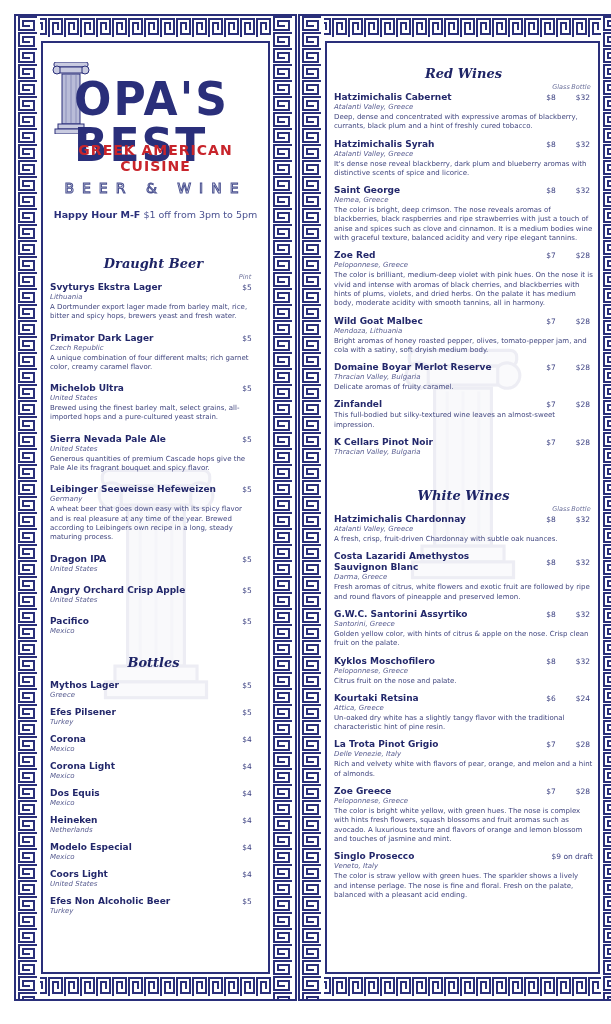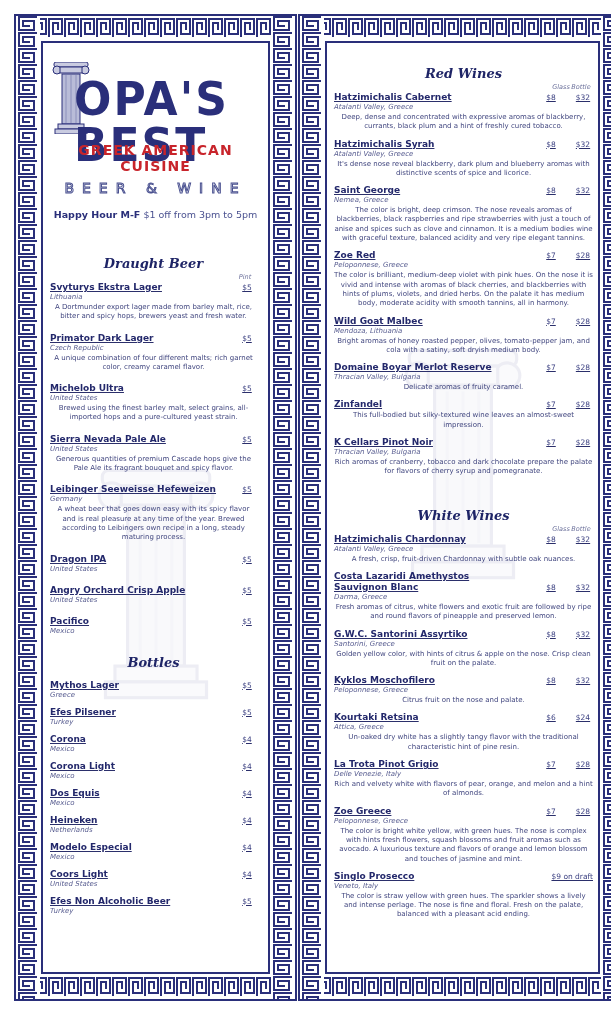--- a/index.html
+++ b/index.html
@@ -63,27 +63,27 @@
 
   .section-title {
     text-align: center; font-family: "DejaVu Serif", serif; font-style: italic; font-weight: bold;
     font-size: 13px; color: #1e2466; margin-bottom: 2px;
   }
   .col-headers { display: flex; justify-content: flex-end; gap: 0; font-size: 6.5px; font-style: italic; color: #6a6f9a; padding-right: 2px; height: 9px; }
   .col-headers span { width: 20px; text-align: center; }
   .col-headers.single span { width: 20px; }
 
   .item { margin-bottom: 7px; }
-  .item-head { display: flex; align-items: flex-end; text-decoration: underline; }
+  .item-head { display: flex; align-items: center; }
   .item-name { flex: 1; font-weight: bold; font-size: 9px; color: #23286b; line-height: 11px; }
   .item-price { width: 20px; text-align: center; font-size: 7.5px; color: #3a3f80; line-height: 11px; }
   .item-price + .item-price { margin-left: 12px; }
   .item-price.wide { width: auto; margin-left: 0; }
   .item-origin { font-style: italic; font-size: 7px; color: #565b8f; line-height: 9px; }
-  .item-desc { font-size: 7px; color: #41467f; line-height: 9.3px; margin-top: 1px; text-align: center; }
+  .item-desc { font-size: 7px; color: #41467f; line-height: 9.3px; margin-top: 1px; }
 
   .left-list { position: absolute; top: 212px; left: 6px; right: 10px; }
   .left-list .item { margin-bottom: 11px; }
   .bottles-list .item { margin-bottom: 7px; }
   .right-list { position: absolute; top: 22px; left: 6px; right: 4px; }
   .right-list .item { margin-bottom: 7px; }
   .gap-section { height: 24px; }
 </style>
 </head>
 <body>
@@ -393,21 +393,20 @@
             </div>
             <div class="item-desc">This full-bodied but silky-textured wine leaves an almost-sweet impression.</div>
           </div>
         <div class="item">
             <div class="item-head">
               <div class="item-name">K Cellars Pinot Noir</div>
               <div class="item-price">$7</div>
               <div class="item-price">$28</div>
             </div>
             <div class="item-origin">Thracian Valley, Bulgaria</div>
-            <div class="item-desc">Rich aromas of cranberry, tobacco and dark chocolate prepare the palate for flavors of cherry syrup and pomegranate.</div>
           </div>
       </div>
 
       <div class="gap-section"></div>
 
       <div>
         <div class="section-title">White Wines</div>
         <div class="col-headers">
             <span>Glass</span>
             <span>Bottle</span>

